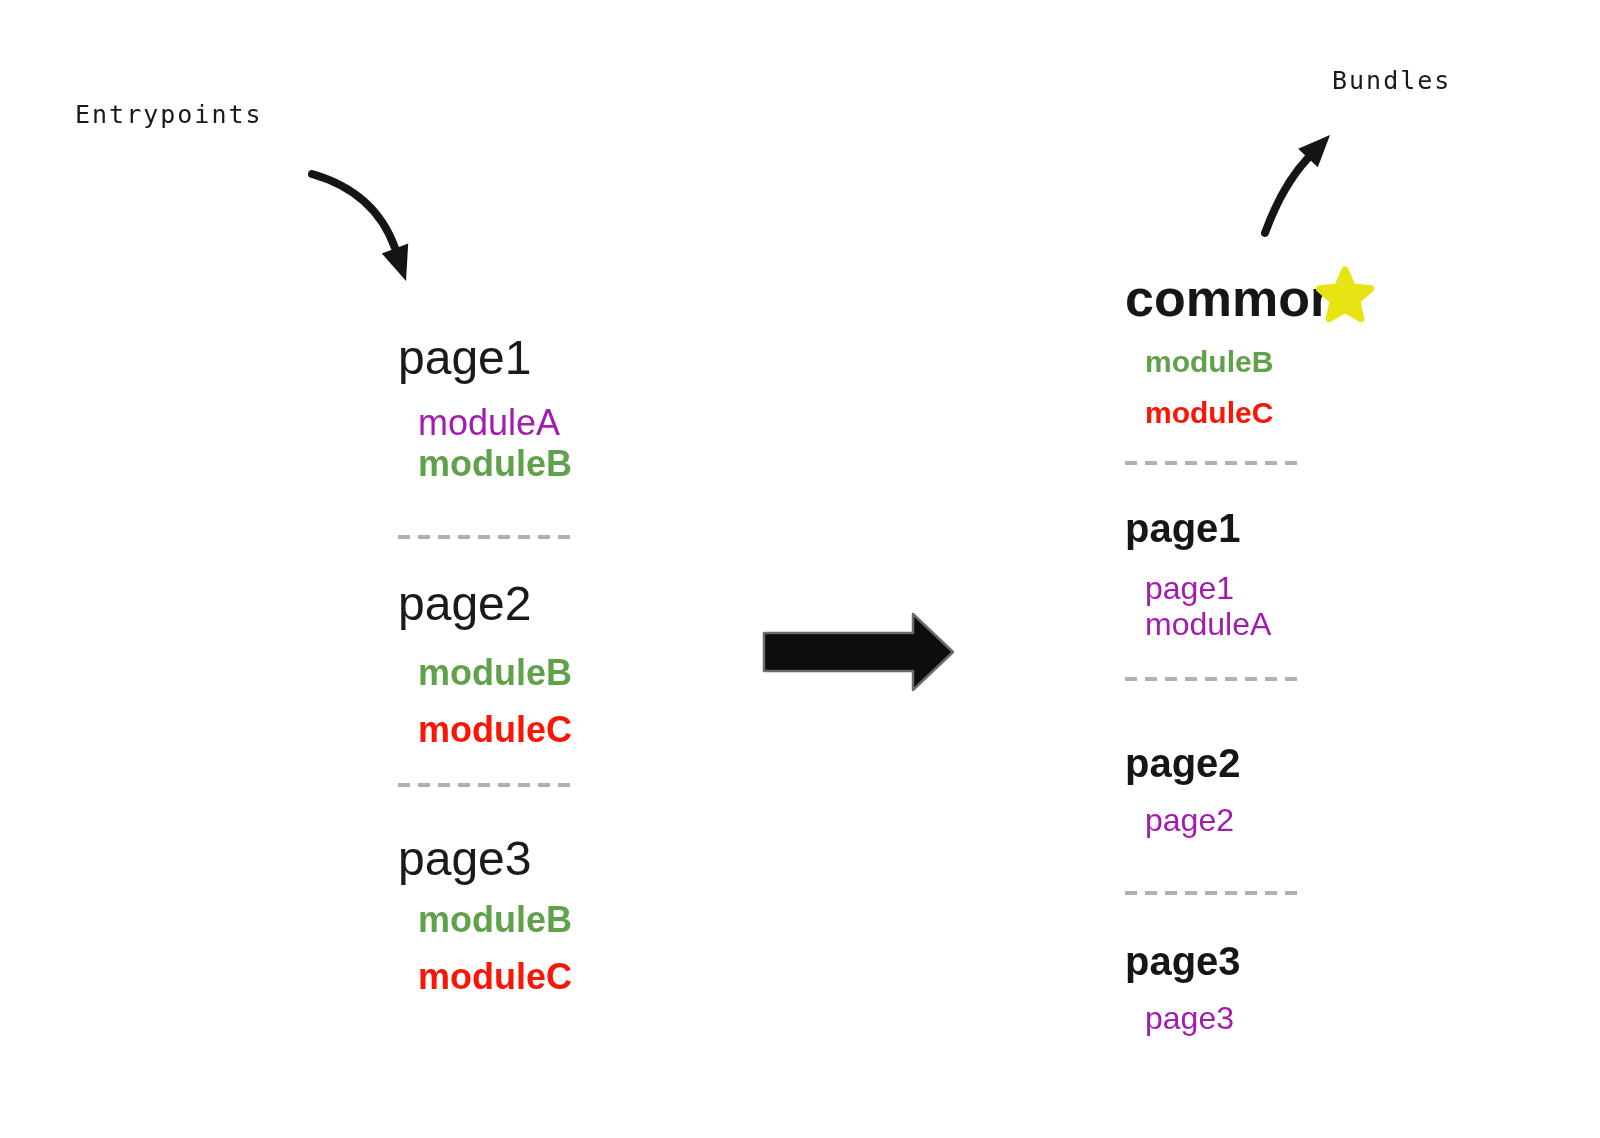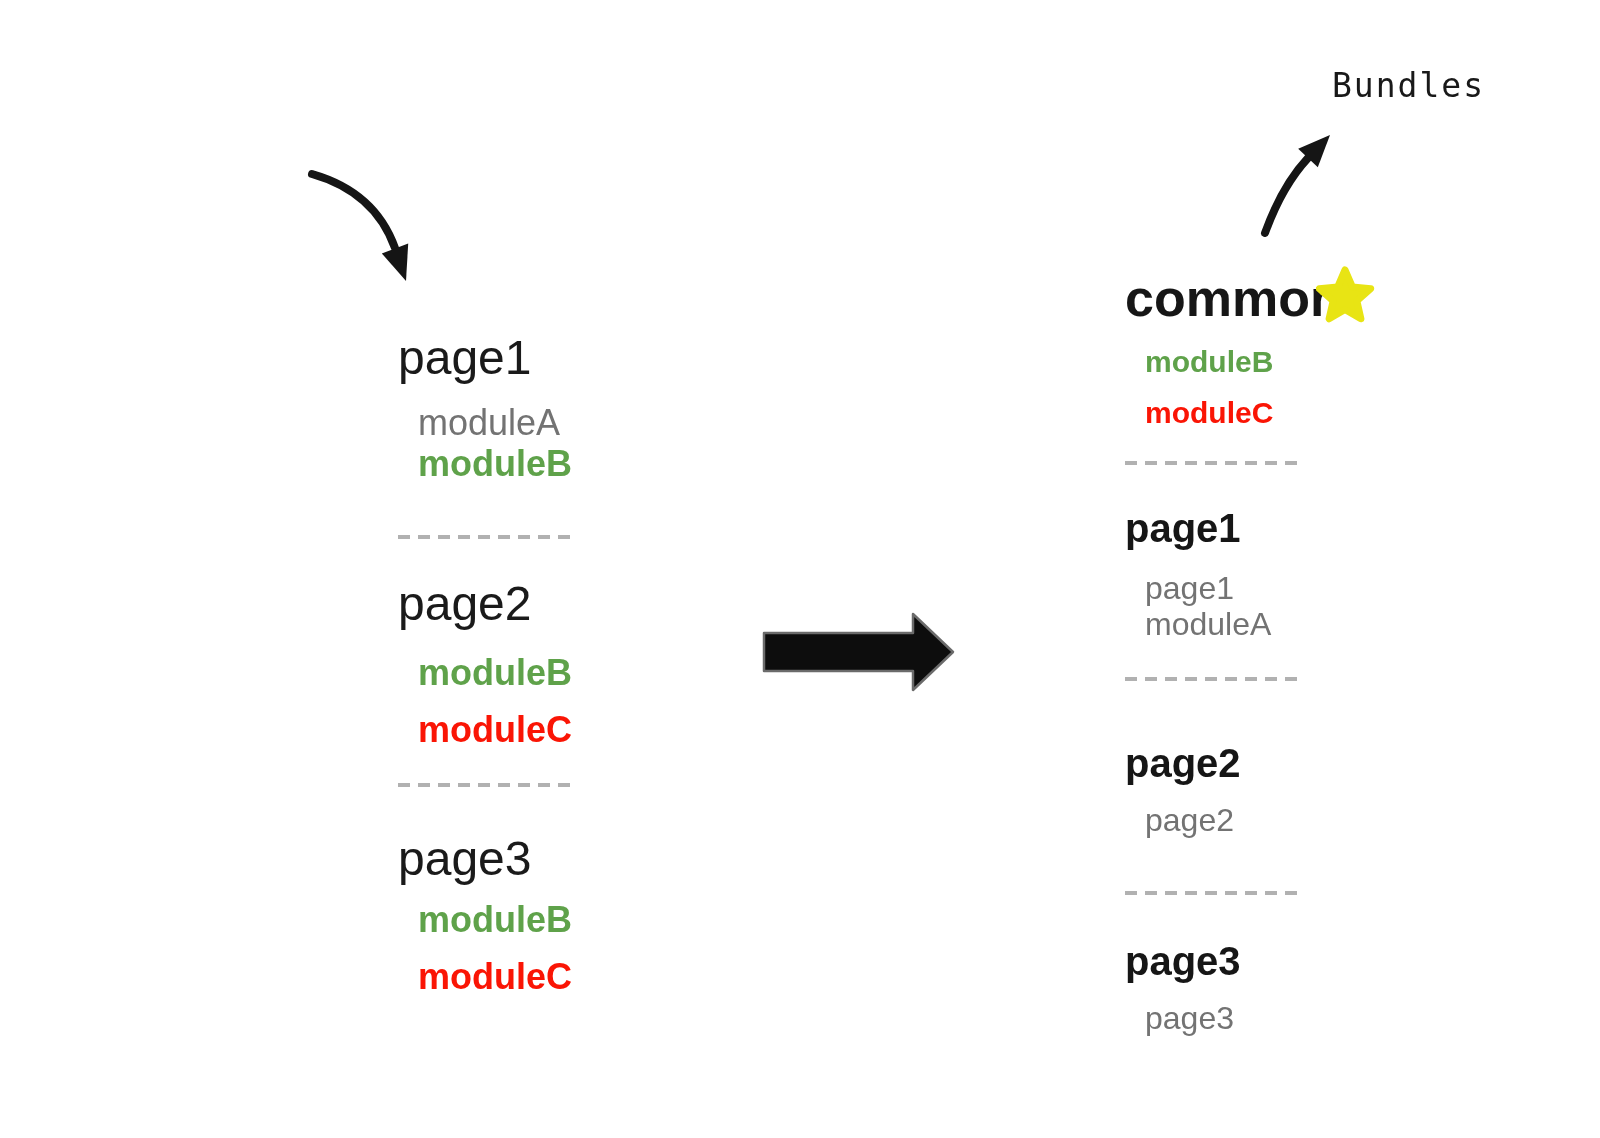--- a/index.html
+++ b/index.html
@@ -10,21 +10,21 @@
     position: relative;
     width: 1600px;
     height: 1138px;
     background: #ffffff;
     overflow: hidden;
   }
   .abs { position: absolute; }
 
   .mono-label {
     font-family: "DejaVu Sans Mono", monospace;
-    font-size: 33px;
+    font-size: 25px;
     letter-spacing: 2px;
     color: #191919;
     white-space: nowrap;
   }
 
   
   .ep-title {
     font-size: 48px;
     font-weight: 400;
     line-height: 54px;
@@ -51,38 +51,39 @@
     line-height: 35px;
     white-space: nowrap;
   }
   .bundle-subs .mod-line {
     font-size: 32px;
     line-height: 36px;
     white-space: nowrap;
   }
 
   
-  [data-tone="plain"] { color: #737373; font-weight: 400; }
+  [data-tone="plain"] { color: #a21caf; font-weight: 400; }
   [data-tone="green"] { color: var(--green, #5fa24a); font-weight: 700; }
   [data-tone="red"]   { color: var(--red, #fa1505);  font-weight: 700; margin-top: 16px; }
 
   .dash {
     position: absolute;
     height: 4px;
     background: repeating-linear-gradient(90deg,
       var(--dash, #b1b1b1) 0 12px, transparent 12px 20px);
   }
 
   svg { display: block; }
 </style>
 </head>
 <body>
 
 <div class="canvas">
 
+  <div class="abs mono-label" style="left:75px; top:100px">Entrypoints</div>
   <div class="abs mono-label" style="left:1332px; top:66px">Bundles</div>
 
   <svg class="abs" style="left:290px; top:150px" width="140" height="140" viewBox="0 0 140 140">
     <path d="M 22 24 Q 85 42 105 98" fill="none" stroke="#151515" stroke-width="8" stroke-linecap="round"></path>
     <polygon points="116,131 91.8,103.4 118.2,93.6" fill="#151515"></polygon>
   </svg>
 
   <svg class="abs" style="left:1240px; top:118px" width="110" height="130" viewBox="0 0 110 130">
     <path d="M 25 115 Q 42 68 68 40" fill="none" stroke="#151515" stroke-width="8" stroke-linecap="round"></path>
     <polygon points="90,17 77.8,49.2 58.2,30.8" fill="#151515"></polygon>

